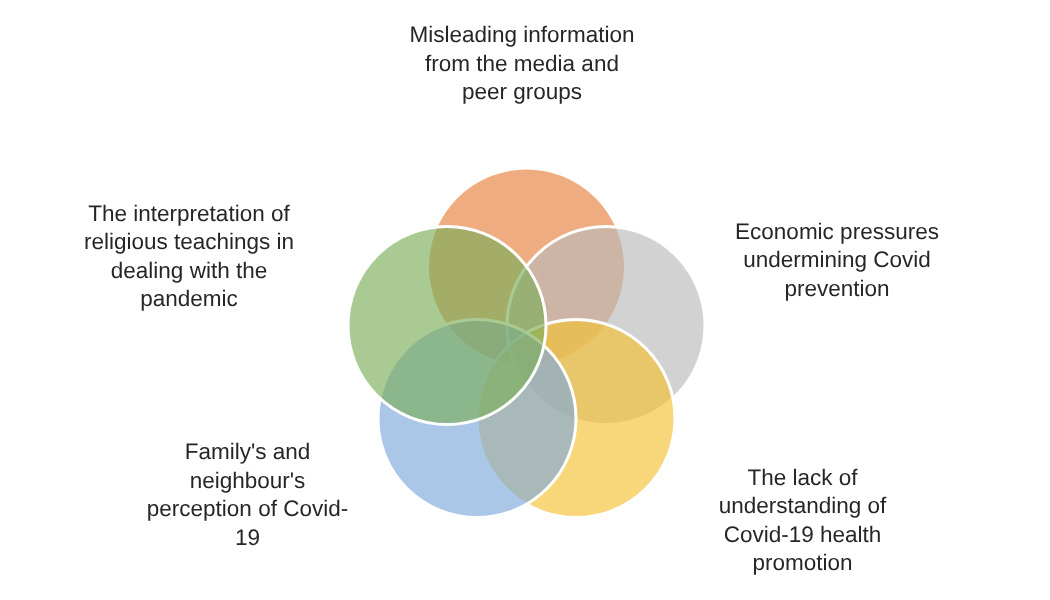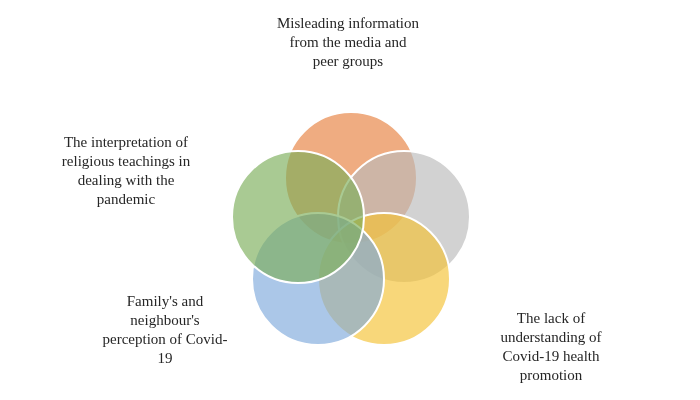--- a/index.html
+++ b/index.html
@@ -6,59 +6,62 @@
     margin: 0;
     padding: 0;
     background: #ffffff;
   }
   .figure {
     position: relative;
     width: 700px;
     height: 400px;
     background: #ffffff;
     overflow: hidden;
-    font-family: Liberation Serif, serif;
+    font-family: Liberation Sans, sans-serif;
   }
   .venn-svg {
     position: absolute;
     left: 0;
     top: 0;
   }
   .venn-label {
     position: absolute;
     transform: translateX(-50%);
     white-space: pre-line;
     text-align: center;
     font-size: 15px;
     line-height: 19px;
     color: #262626;
   }
   .label-top         { left: 348px; top: 14px;  }
   .label-upper-left  { left: 126px; top: 133px; }
   .label-upper-right { left: 558px; top: 145px; }
-  .label-lower-right { left: 535px; top: 309px; margin-left: 16px; }
+  .label-lower-right { left: 535px; top: 309px; }
   .label-lower-left  { left: 165px; top: 292px; }
 </style>
 </head>
 <body>
 
 <div class="figure">
 
   <svg class="venn-svg" width="700" height="400" viewBox="0 0 700 400">
     <circle cx="351" cy="178" r="66" fill-opacity="0.65" stroke="#ffffff" stroke-width="2" fill="#E67F3D"></circle>
     <circle cx="404" cy="217" r="66" fill-opacity="0.65" stroke="#ffffff" stroke-width="2" fill="#BABABA"></circle>
     <circle cx="384" cy="279" r="66" fill-opacity="0.65" stroke="#ffffff" stroke-width="2" fill="#F4C132"></circle>
     <circle cx="318" cy="279" r="66" fill-opacity="0.65" stroke="#ffffff" stroke-width="2" fill="#7EA9DC"></circle>
     <circle cx="298" cy="217" r="66" fill-opacity="0.65" stroke="#ffffff" stroke-width="2" fill="#7BAE59"></circle>
   </svg>
 
   <div class="venn-label label-top">Misleading information
 from the media and
 peer groups</div>
 
+  <div class="venn-label label-upper-right">Economic pressures
+undermining Covid
+prevention</div>
 
   <div class="venn-label label-lower-right">The lack of
 understanding of
 Covid-19 health
 promotion</div>
 
   <div class="venn-label label-lower-left">Family's and
 neighbour's
 perception of Covid-
 19</div>

